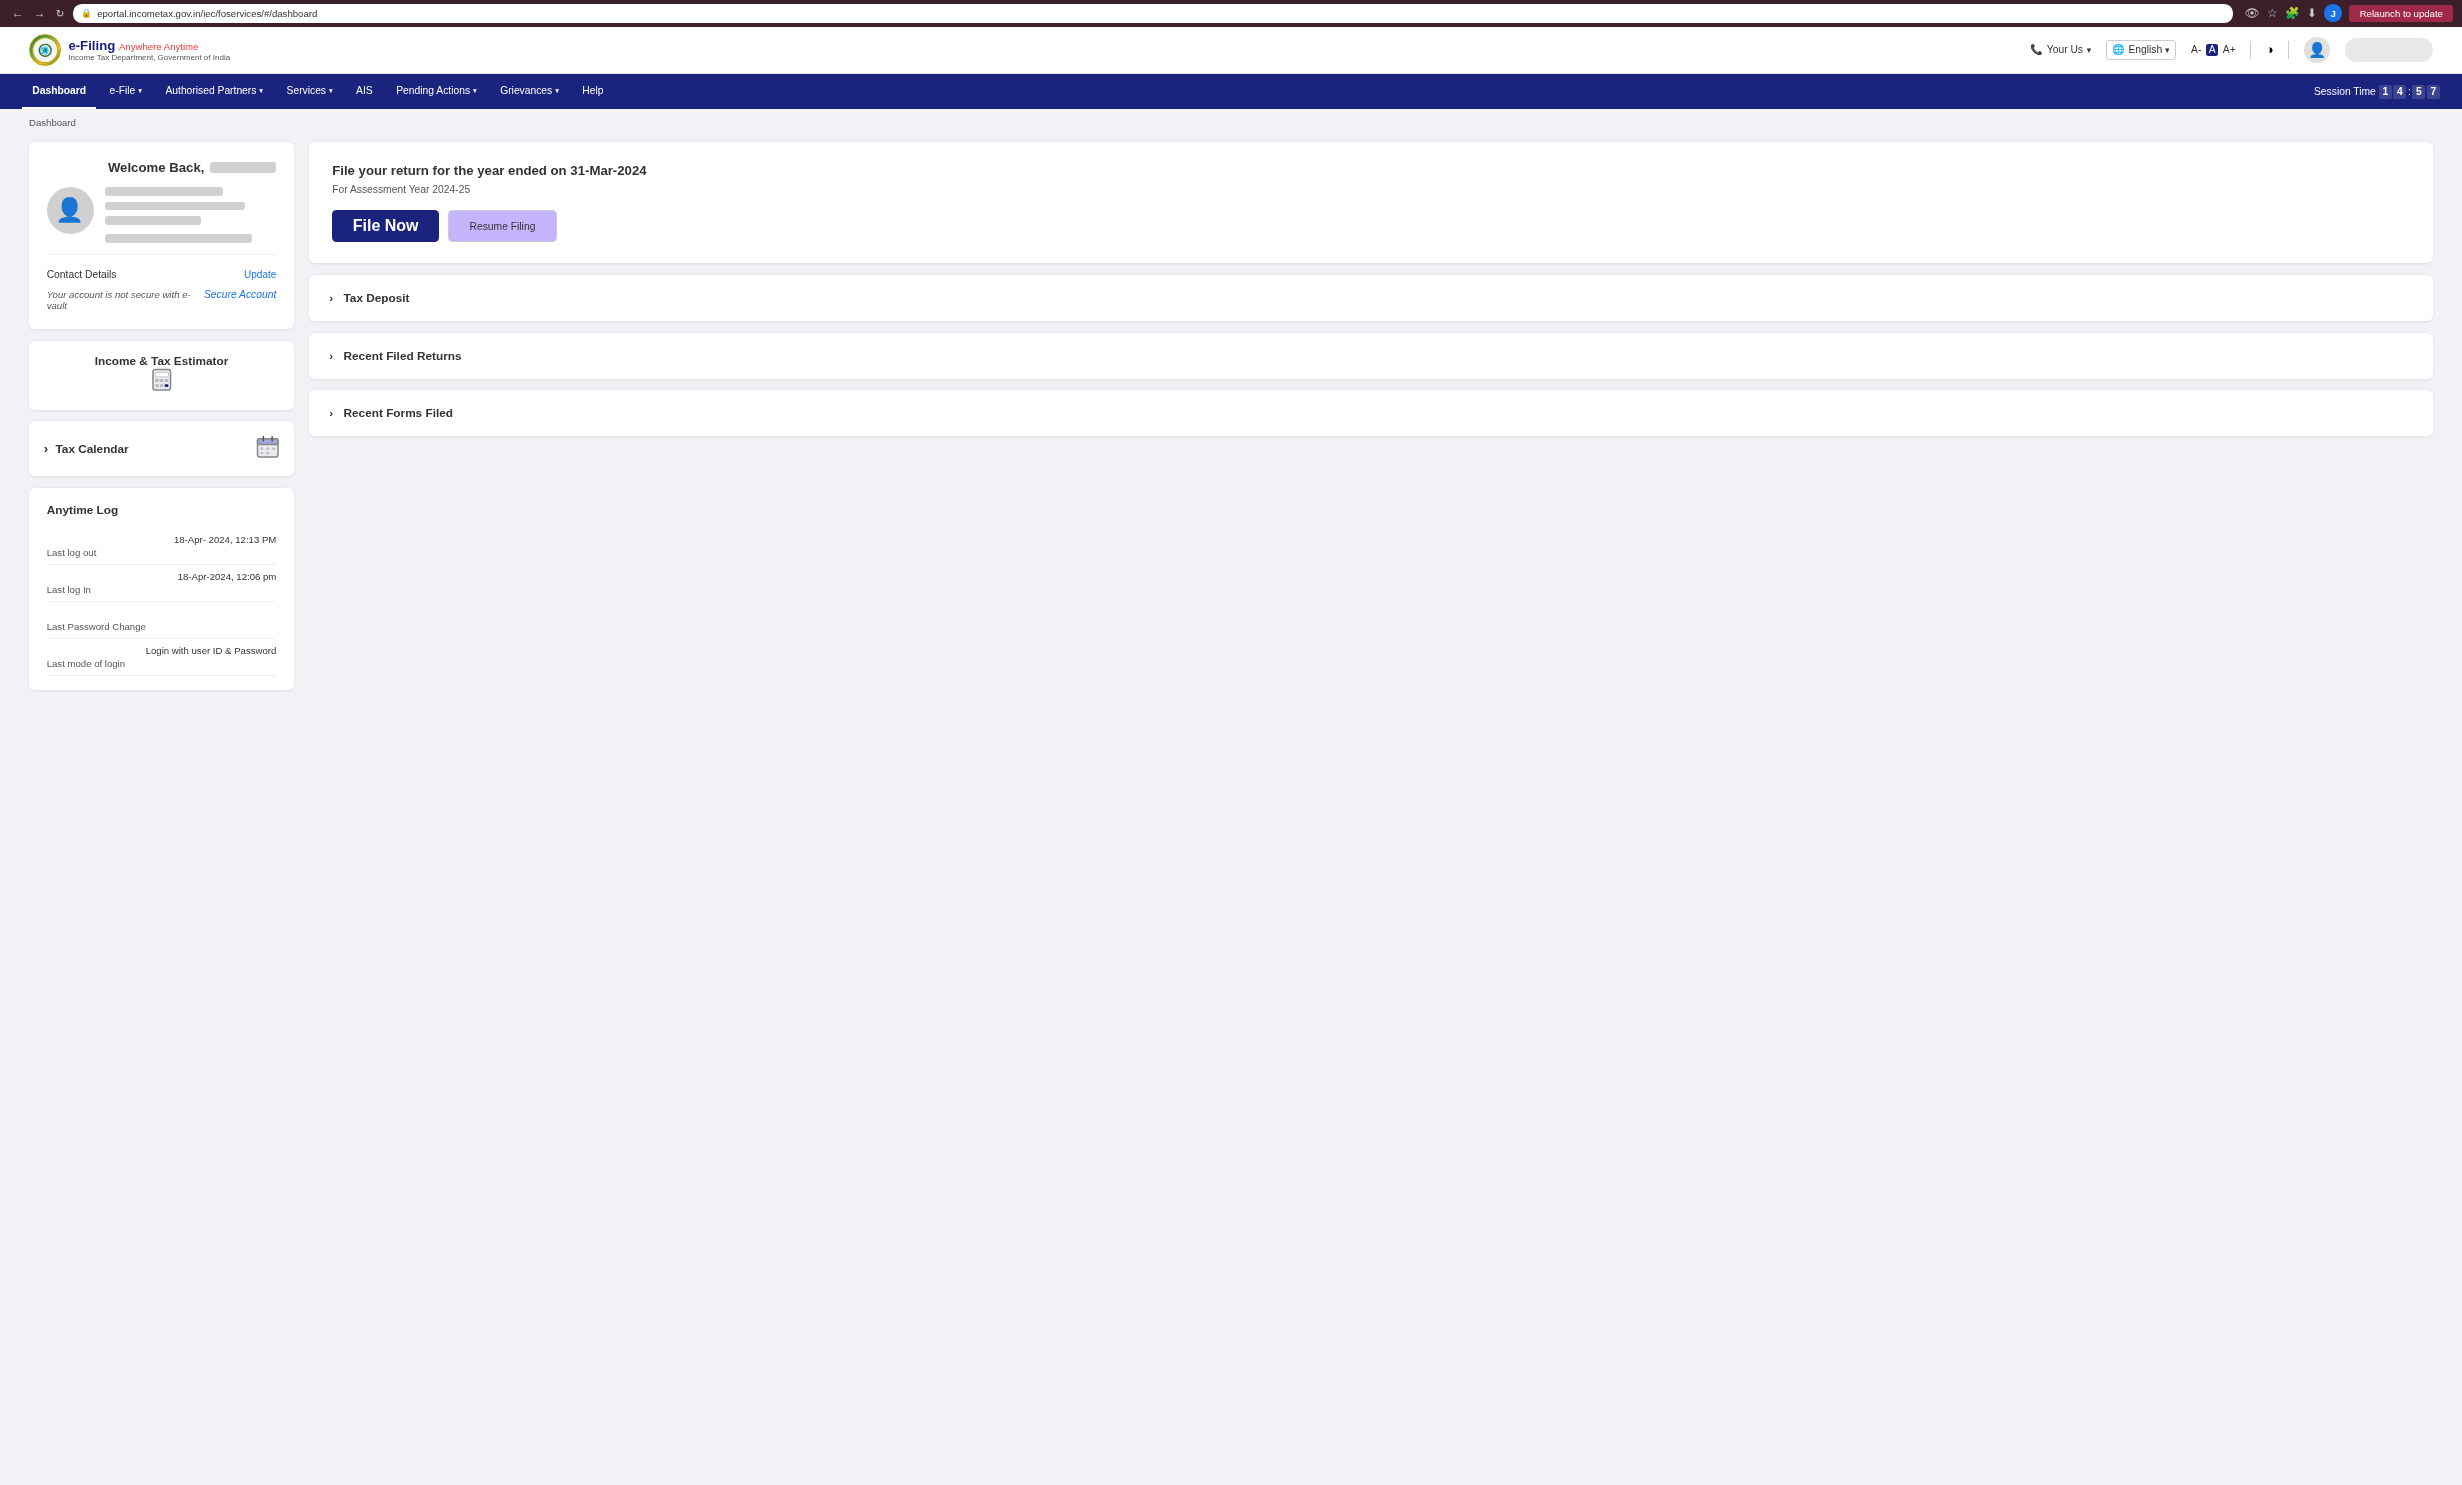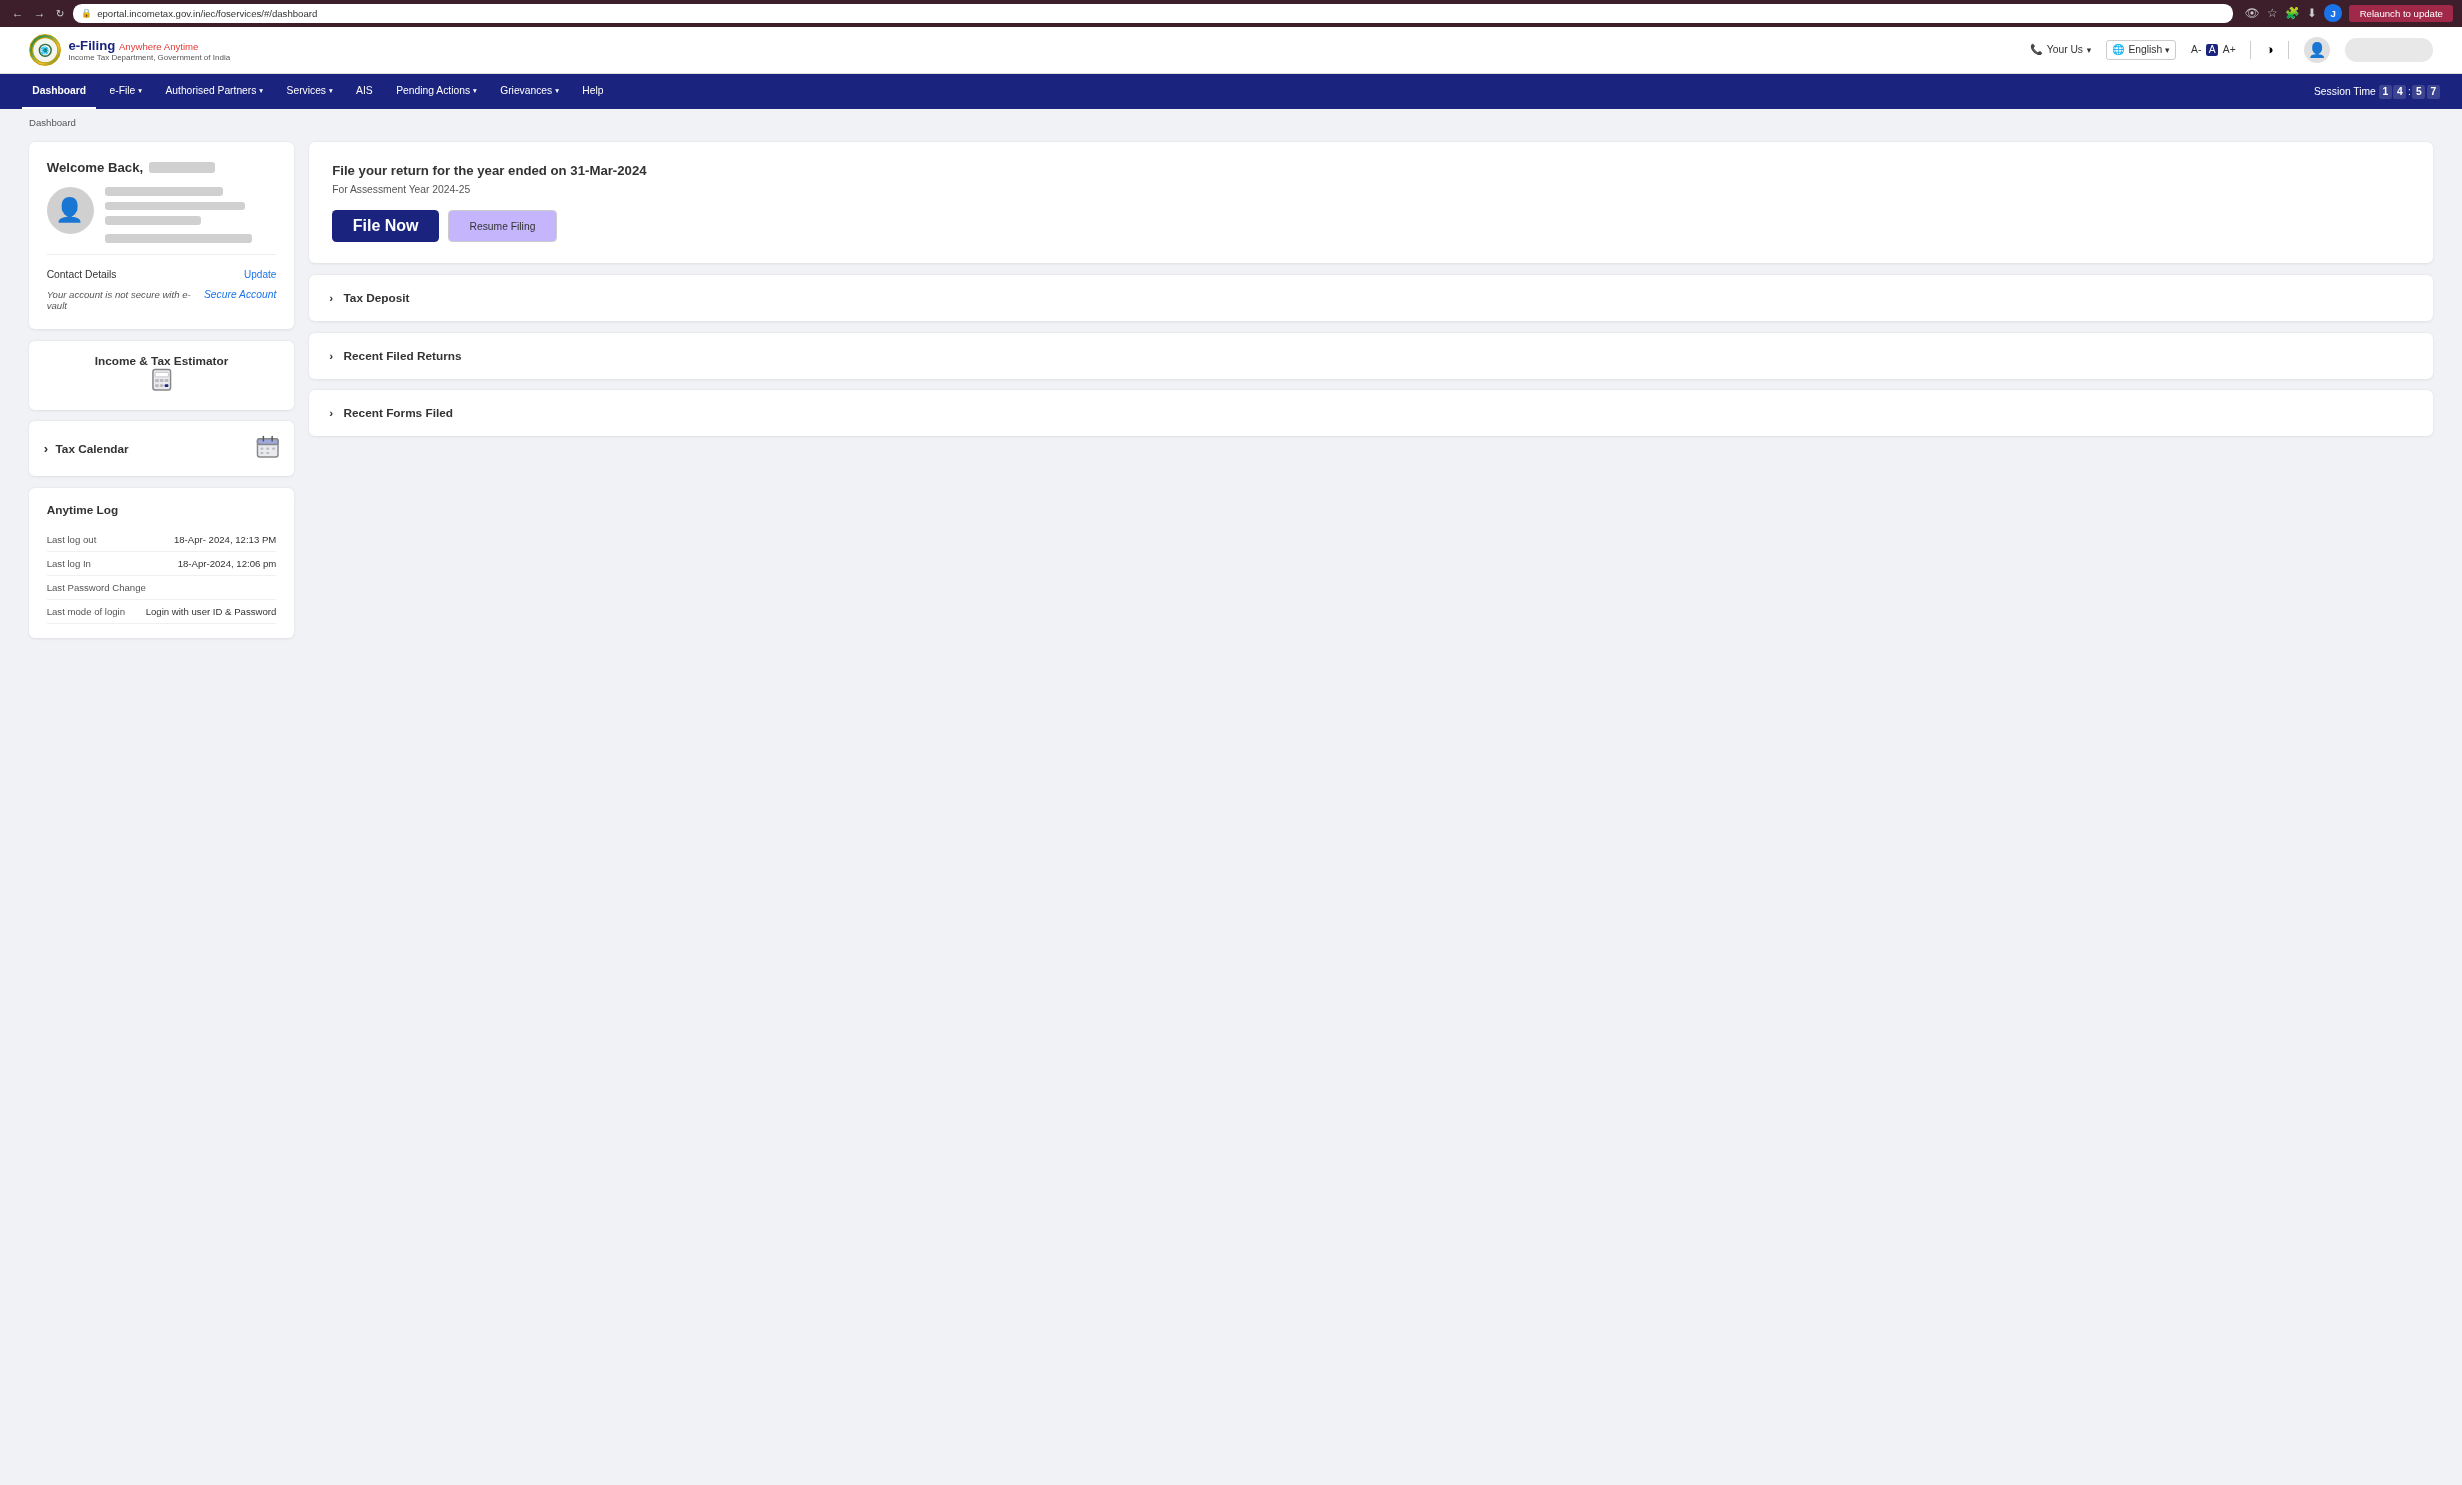--- a/index.html
+++ b/index.html
@@ -234,21 +234,21 @@
     
     .left-col { width: 265px; min-width: 235px; display: flex; flex-direction: column; gap: 11.8px; }
 
     
     .welcome-card {
       background: #fff;
       border-radius: 5.9px;
       padding: 17.7px;
       box-shadow: 0 0.7px 2.9px rgba(0,0,0,0.08);
     }
-    .welcome-title { font-size: 13.2px; font-weight: bold; margin-bottom: 11.8px; display: flex; align-items: center; gap: 5.9px; }
+    .welcome-title { font-size: 13.2px; font-weight: bold; margin-bottom: 11.8px; display: flex; align-items: center; gap: 5.9px; justify-content: flex-end; }
     .user-info-row { display: flex; gap: 11.8px; align-items: flex-start; }
     .avatar-placeholder {
       width: 47px;
       height: 47px;
       border-radius: 50%;
       background: #d0d0d0;
       display: flex;
       align-items: center;
       justify-content: center;
       font-size: 23.5px;
@@ -322,21 +322,21 @@
       box-shadow: 0 0.7px 2.9px rgba(0,0,0,0.08);
     }
     .activity-title { font-size: 11.8px; font-weight: bold; margin-bottom: 11.8px; }
     .activity-row {
       display: flex;
       justify-content: space-between;
       padding: 5.9px 0;
       font-size: 9.6px;
       border-bottom: 0.7px solid #f0f0f0;
     }
-    .activity-label { color: #555; }
+    .activity-label { color: #555; margin-top: 13px; }
     .activity-value { color: #333; }
 
     
     .right-col { flex: 1; display: flex; flex-direction: column; gap: 11.8px; }
 
     
     .file-return-card {
       background: #fff;
       border-radius: 5.9px;
       padding: 20.6px 23.5px;

